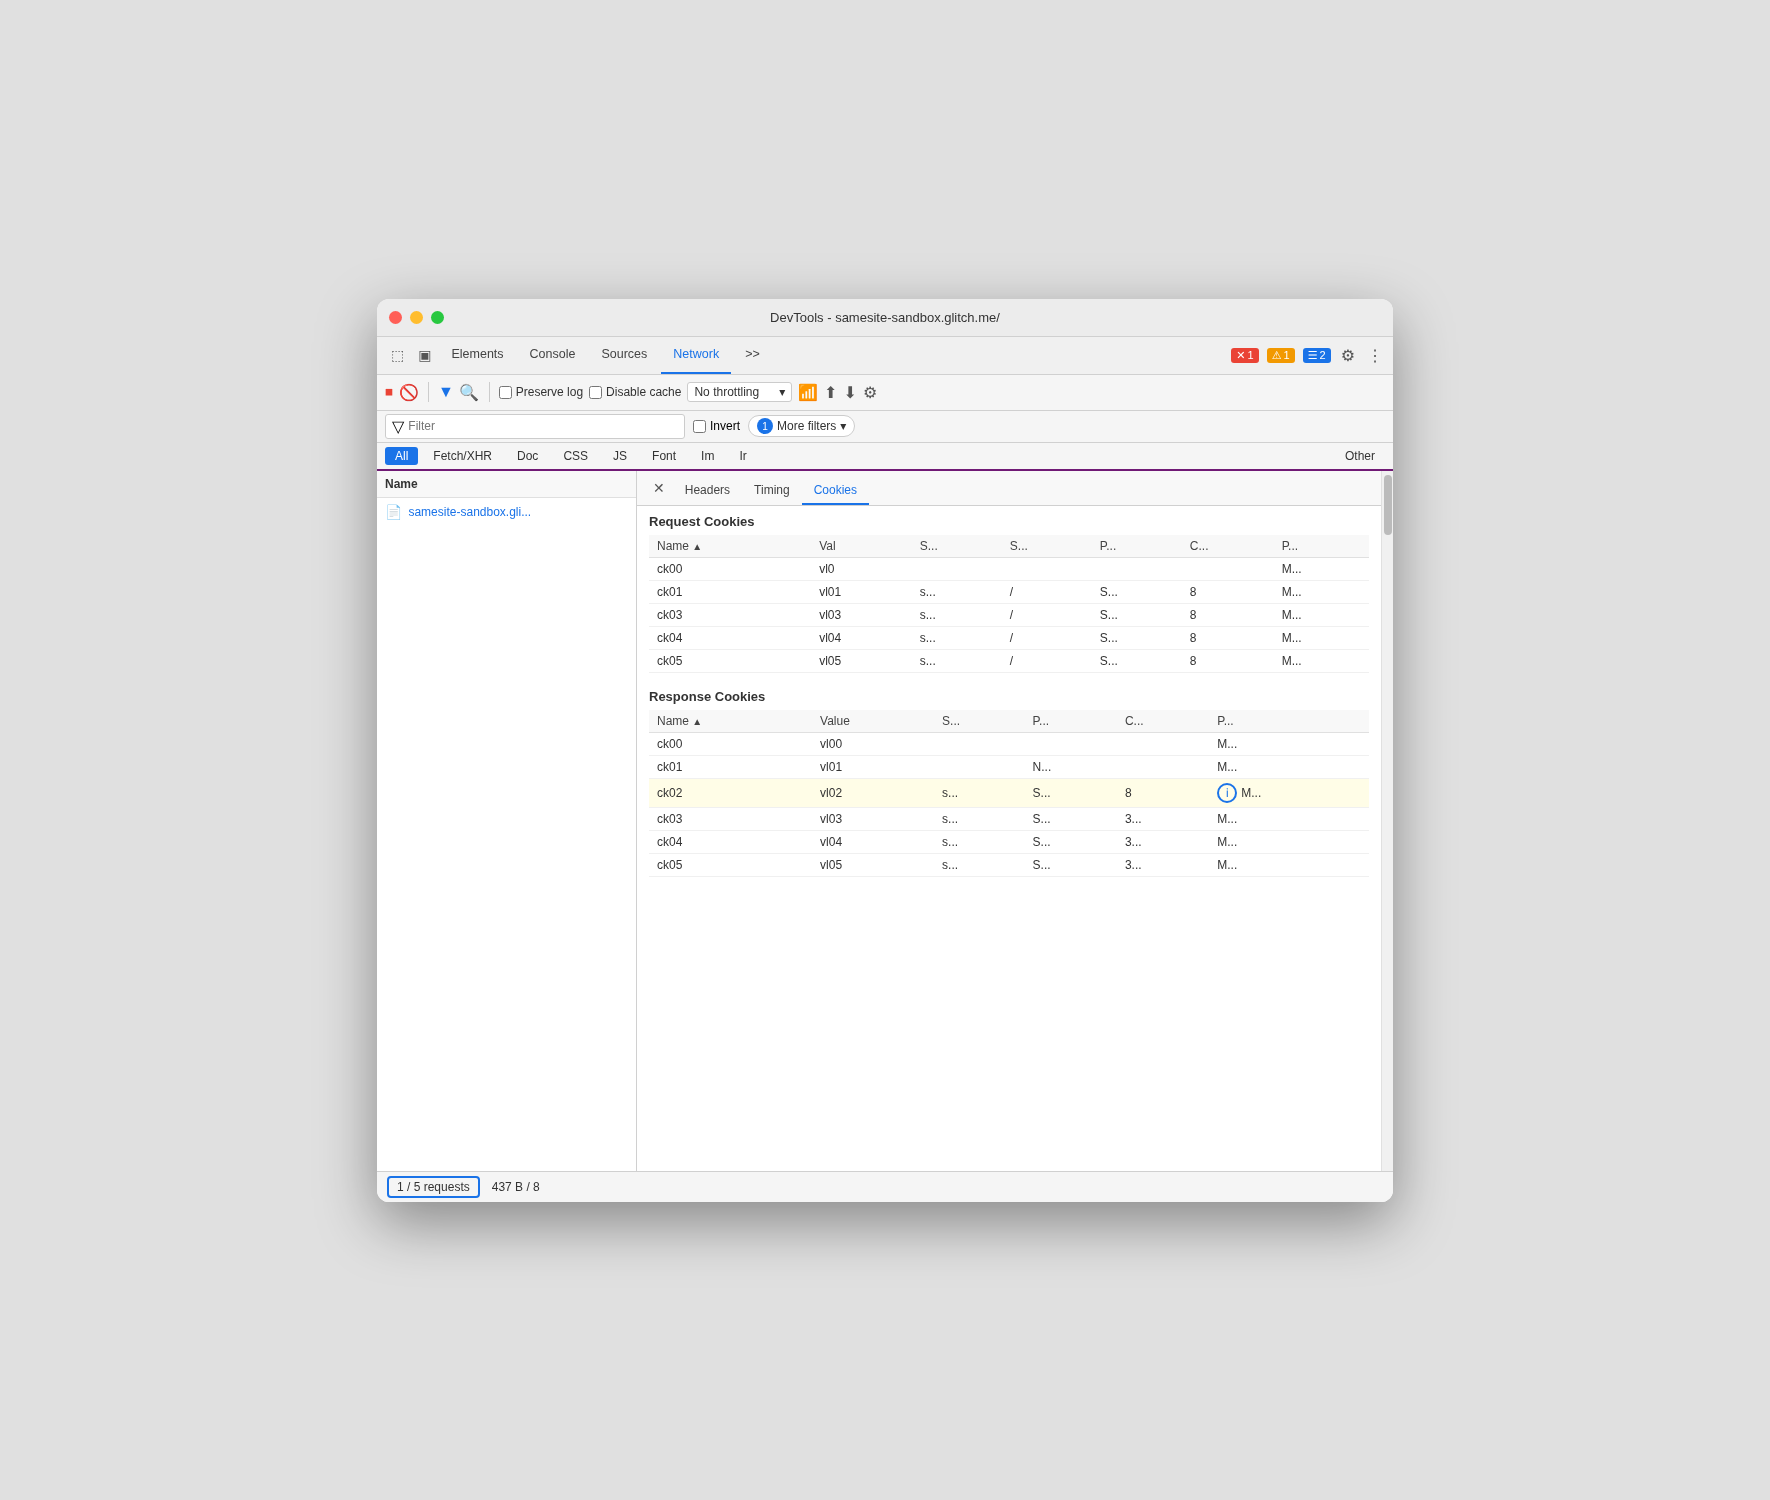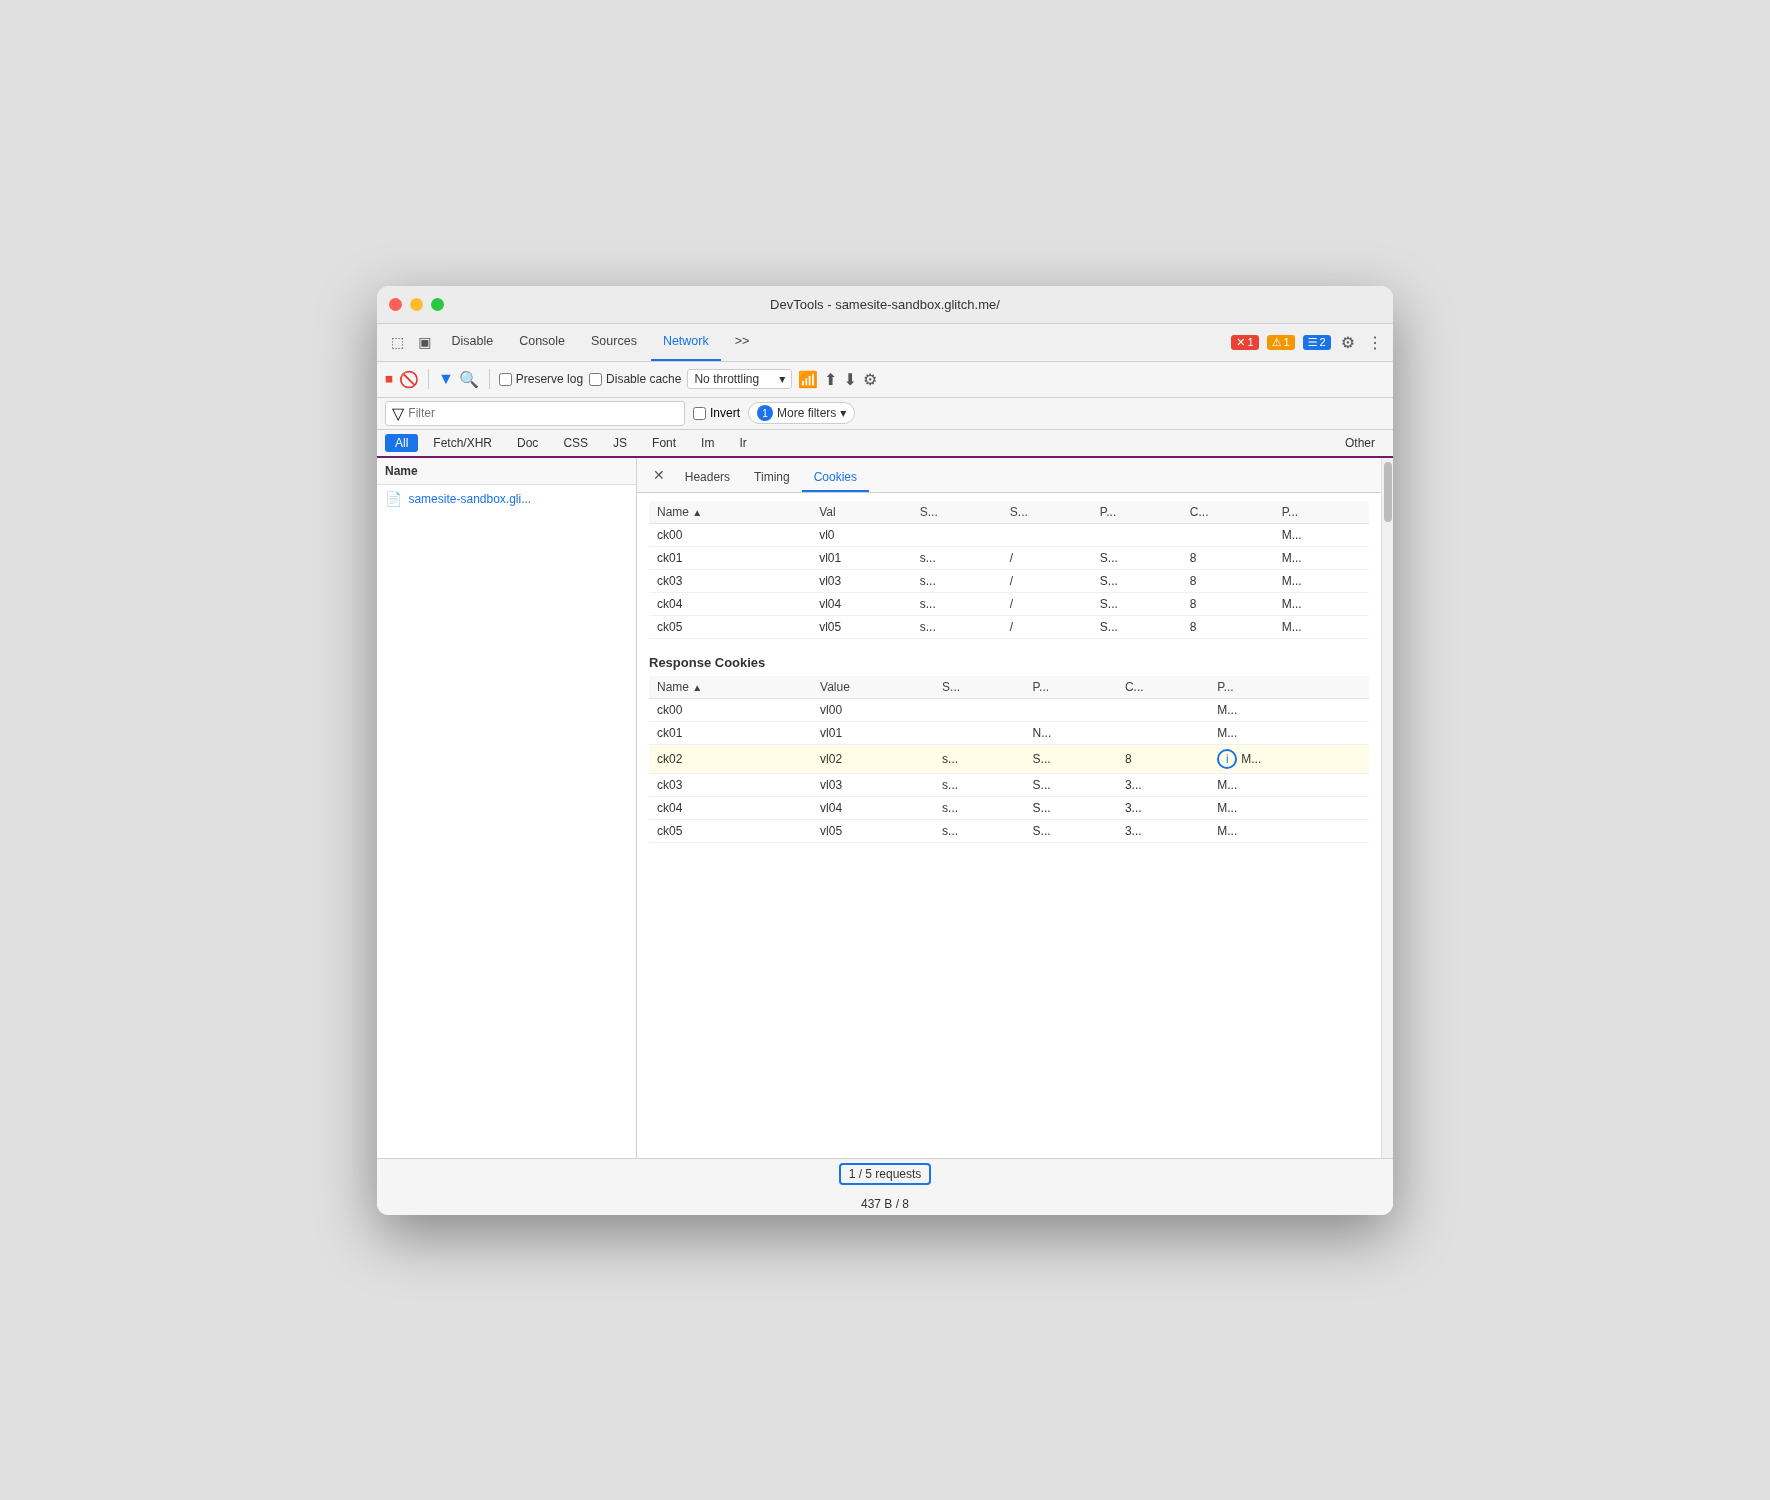--- a/index.html
+++ b/index.html
@@ -293,21 +293,20 @@
     
     .status-bar {
       display: flex;
       align-items: center;
       background: #f5f5f5;
       border-top: 1px solid #d0d0d0;
       padding: 4px 10px;
       font-size: 12px;
       color: #333;
       gap: 12px;
-      flex-direction: column;
     }
     .status-badge-requests {
       border: 2px solid #1a73e8;
       border-radius: 4px;
       padding: 2px 8px;
       font-size: 12px;
       color: #333;
     }
 
     
@@ -338,21 +337,21 @@
     </div>
     <span class="title-text">DevTools - samesite-sandbox.glitch.me/</span>
   </div>
 
   <div class="devtools">
 
     <div class="top-tabs">
       <span class="top-tab-icon">⬚</span>
       <span class="top-tab-icon">▣</span>
       <div class="top-tab">
-          <span>Disable</span>
+          <span>Elements</span>
         </div>
       <div class="top-tab">
           <span>Console</span>
         </div>
       <div class="top-tab">
           <span>Sources</span>
         </div>
       <div class="top-tab active">
           <span>Network</span>
         </div>
@@ -444,20 +443,21 @@
               <span>Timing</span>
             </div>
           <div class="detail-tab active">
               <span>Cookies</span>
             </div>
         </div>
 
         <div style="overflow-y:auto; flex:1; padding-bottom: 16px; position:relative;">
 
           <div class="cookies-section">
+            <div class="section-title">Request Cookies</div>
             <table class="cookies-table">
               <thead>
                 <tr>
                   <th>Name <span class="sort-arrow">▲</span></th>
                   <th>Val</th>
                   <th>S...</th>
                   <th>S...</th>
                   <th>P...</th>
                   <th>C...</th>
                   <th>P...</th>

